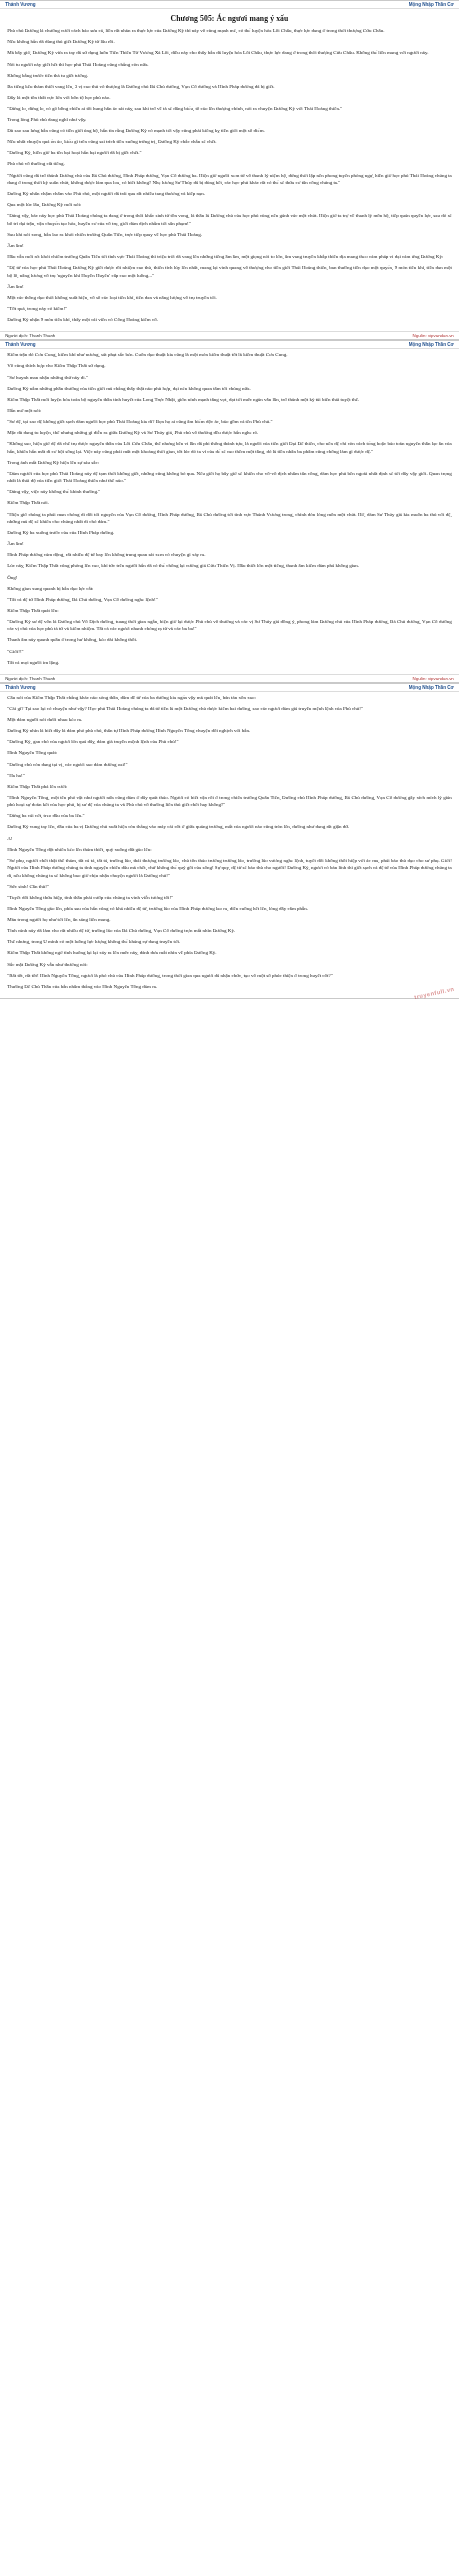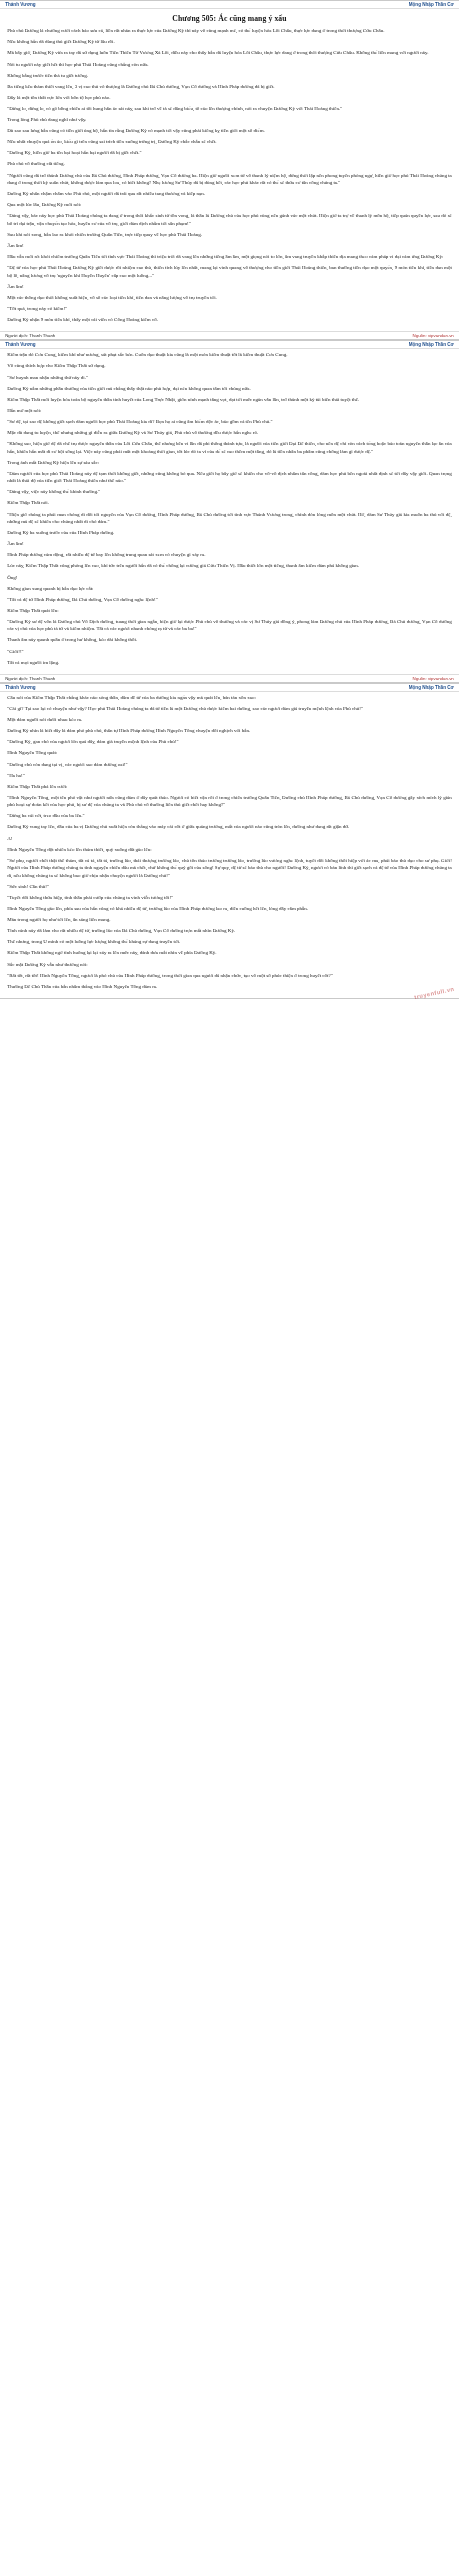--- a/index.html
+++ b/index.html
@@ -90,21 +90,21 @@
 <body>
 
 <div class="page">
 
   <div class="section">
     <div class="hdr">
       <span class="left">Thánh Vương</span>
       <span class="right">Mộng Nhập Thần Cơ</span>
     </div>
     <div class="body-area">
-      <div class="chapter-title">Chương 505: Ác cũng mang ý xấu</div>
+      <div class="chapter-title">Chương 505: Ác ngươi mang ý xấu</div>
       <p class="para">Phù chủ Đường lá chướng cười cách bảo sưu cá, liền rất nhàn ra thực lực của Đường Kỳ thì này vô cùng mạnh mẽ, có thể luyện hóa Lôi Châu, thực lực đang ở trong thời thượng Cửu Châu.</p>
       <p class="para">Nếu không hẳn đã dùng thủ giết Đường Kỳ từ lâu rồi.</p>
       <p class="para">Mà bây giờ, Đường Kỳ vừa ra tay đã sử dụng luôn Tiên Thiên Tử Vương Xà Lôi, điều này cho thấy hắn đã luyện hóa Lôi Châu, thực lực đang ở trong thời thượng Cửu Châu. Không thể liền mang với người này.</p>
       <p class="para">Nói tu người này giết hết thì học phủ Thái Hoàng cũng chẳng còn nữa.</p>
       <p class="para">Không bằng trước tiên thả tu giết tưởng.</p>
       <p class="para">Ba tiếng kêu thảm thiết vang lên, 3 vị cao thủ võ thượng là Đường chủ Bá Chủ đường, Vạn Cố đường và Hình Pháp đường đã bị giết.</p>
       <p class="para">Đây là một tôn thất cực lớn với bốn tộ học phủ nào.</p>
       <p class="para">"Đừng lo, đừng lo, có gõ bồng chiến ai tôi hung hăn ác sát này, sau khi trở về tà sẽ dâng biểu, tố cáo lên thượng chính, nói ra chuyện Đường Kỳ với Thái Hoàng thiên."</p>
       <p class="para">Trong lòng Phù chủ đang nghĩ như vậy.</p>
       <p class="para">Dù sao sau lưng hắn cũng có tiền giới ủng hộ, hắn tin rằng Đường Kỳ có mạnh tới vậy cũng phải kiêng kỵ tiền giới một số điểm.</p>

